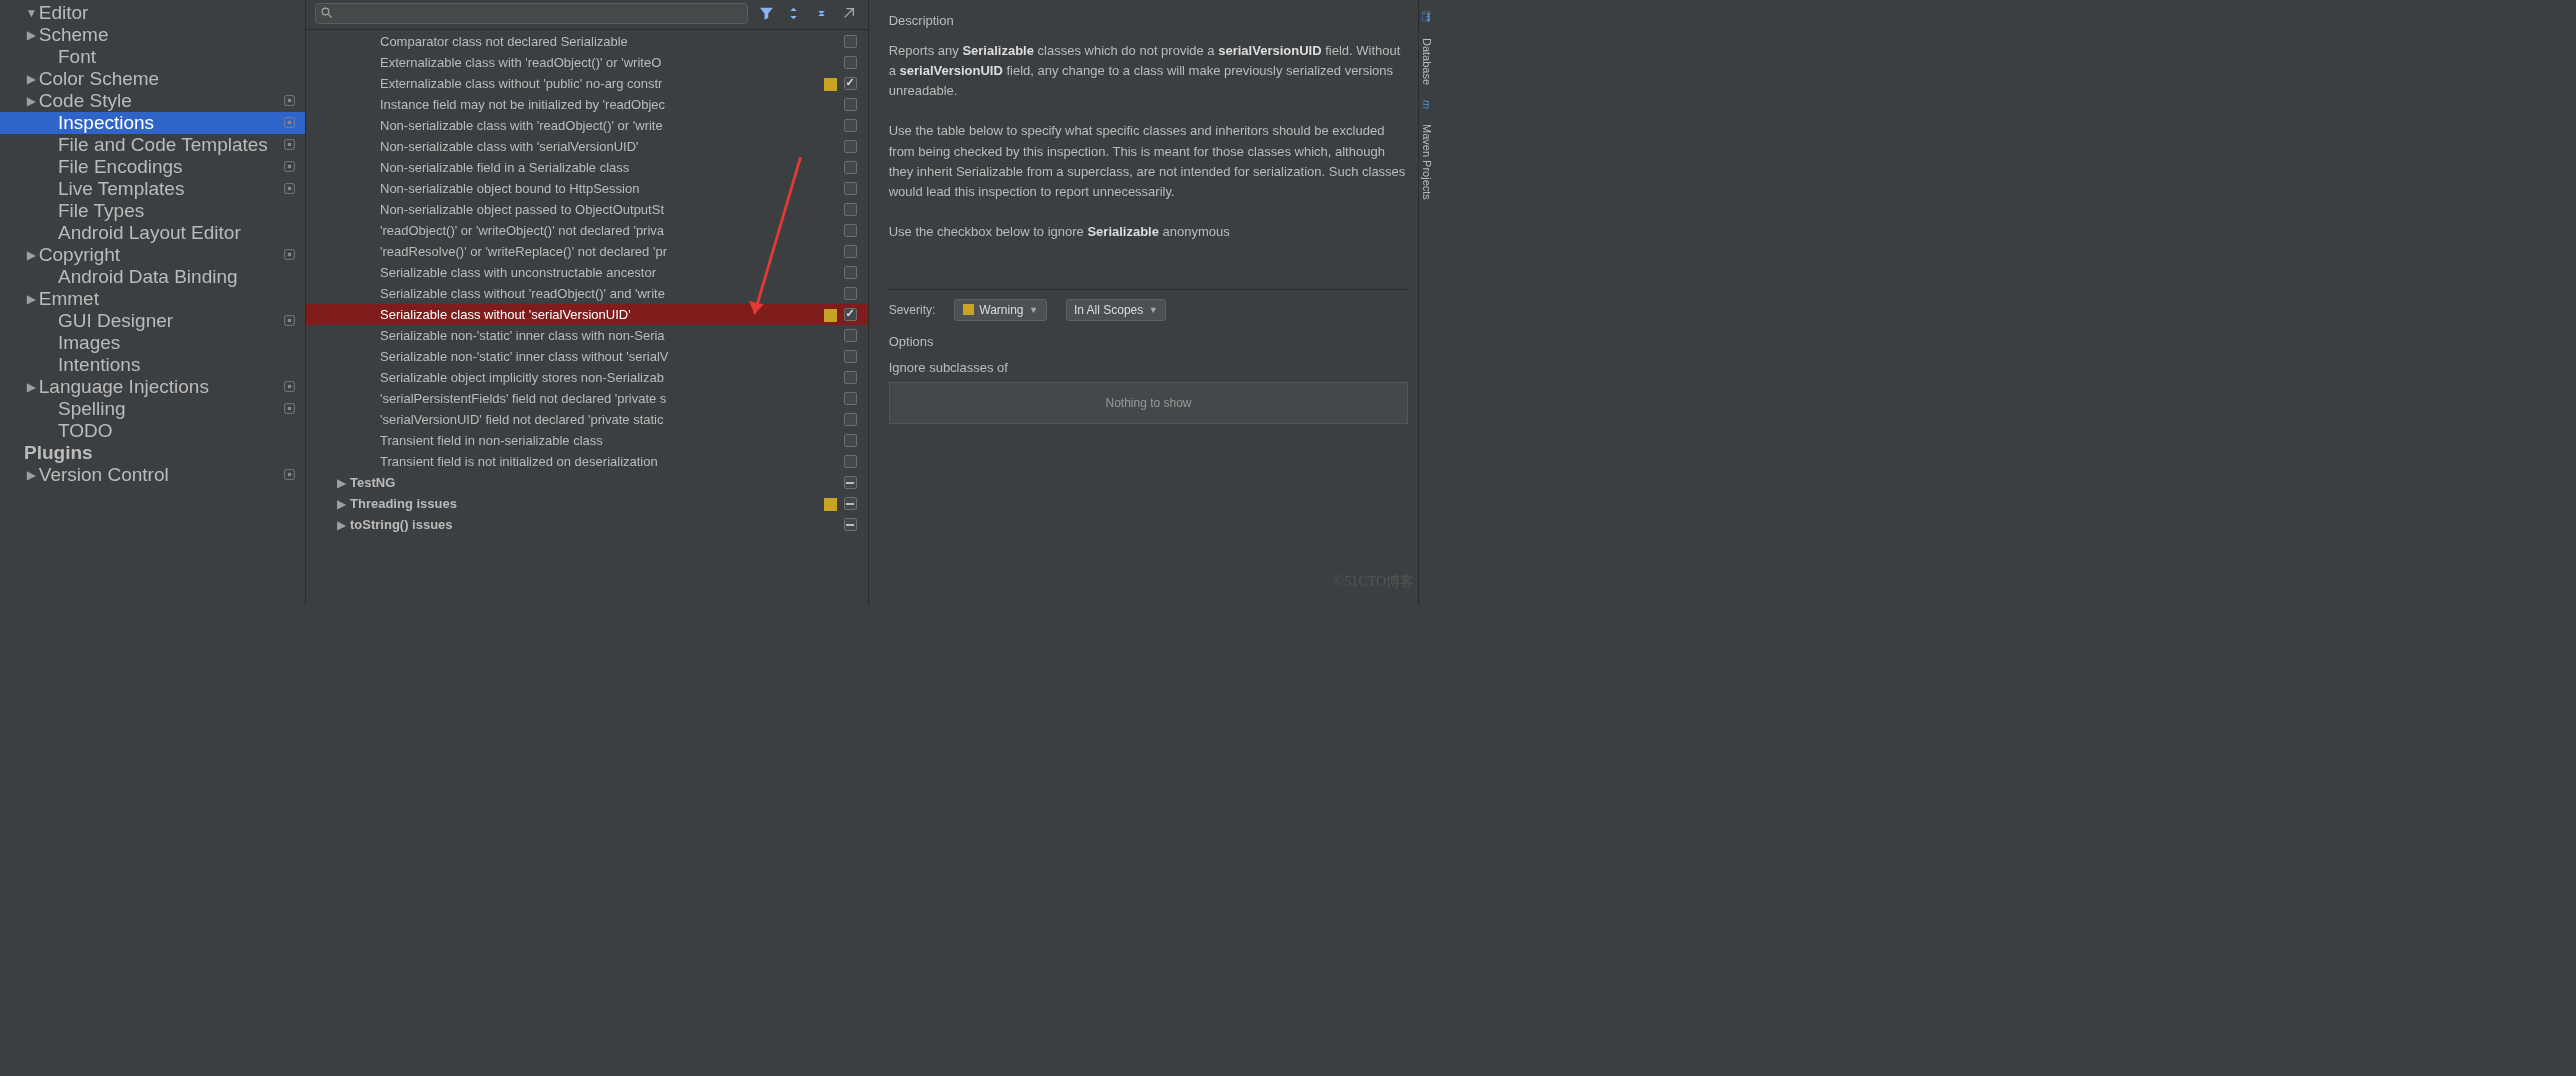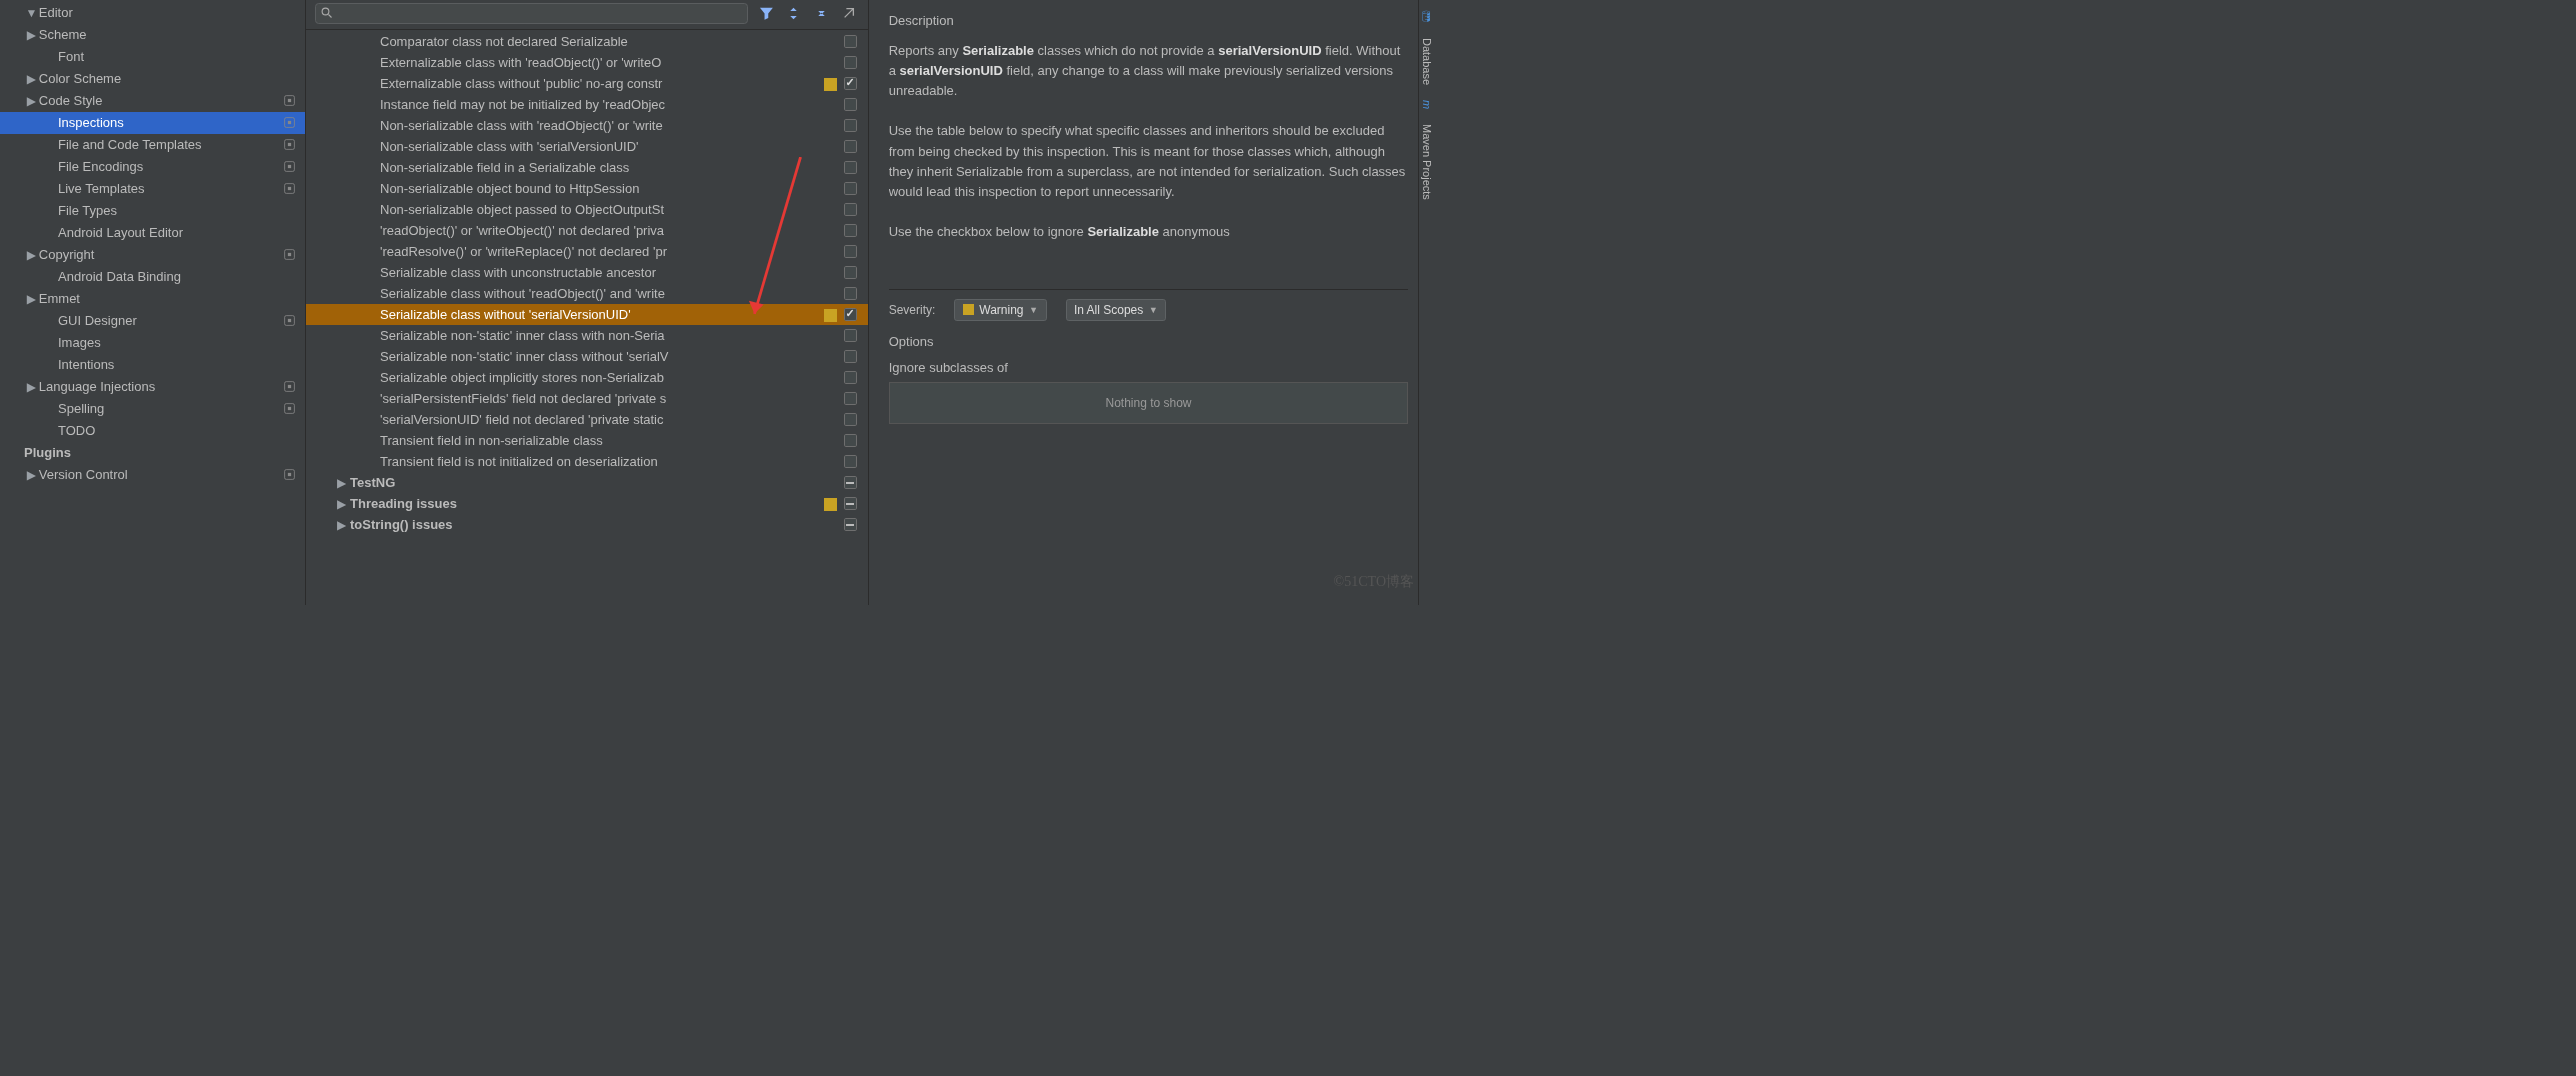--- a/index.html
+++ b/index.html
@@ -22,21 +22,21 @@
   }
   .sb-row {
     display: flex;
     align-items: center;
     height: 22px;
     padding-left: 7.4px;
     position: relative;
     cursor: default;
   }
   .sb-row .arrow { width: 14.8px; text-align: center; color: #9aa0a6; }
-  .sb-row .label { font-size: 13px; color: #bbb; }
+  .sb-row .label { font-size: 19px; color: #bbb; }
   .sb-indent0 { padding-left: 24px; }
   .sb-indent1 { padding-left: 58px; }
   .sb-row.selected { background: #2f65c8; }
   .sb-row.selected .label { color: #ffffff; }
   .sb-row .gear {
     position: absolute;
     right: 9.2px;
     width: 13px;
     height: 13px;
     color: #888;
@@ -87,21 +87,21 @@
     align-items: center;
     height: 21px;
     position: relative;
     white-space: nowrap;
   }
   .tree-row .arrow { width: 13px; color:#9aa0a6; }
   .tree-row .txt { font-size: 13px; color:#bbb; flex:1; overflow:hidden; text-overflow: clip;}
   .insp-indent { padding-left: 74px; padding-right: 52px;}
   .grp-indent { padding-left: 31px; padding-right: 52px; }
   .grp-indent .txt { font-weight: bold; }
-  .tree-row.selected { background: #a16207; }
+  .tree-row.selected { background: #7f1d1d; }
   .tree-row.selected .txt { color: #fff; }
   .tree-row .badge {
     position: absolute; right: 31px; top: 4.6px;
     width: 13px; height: 13px;
   }
   .badge.warn { background: #c9a323; }
   .tree-row .cb, .tree-row .mixed {
     position: absolute; right: 11px; top: 3.7px;
     width: 13px; height: 13px;
     background: #43494a;

